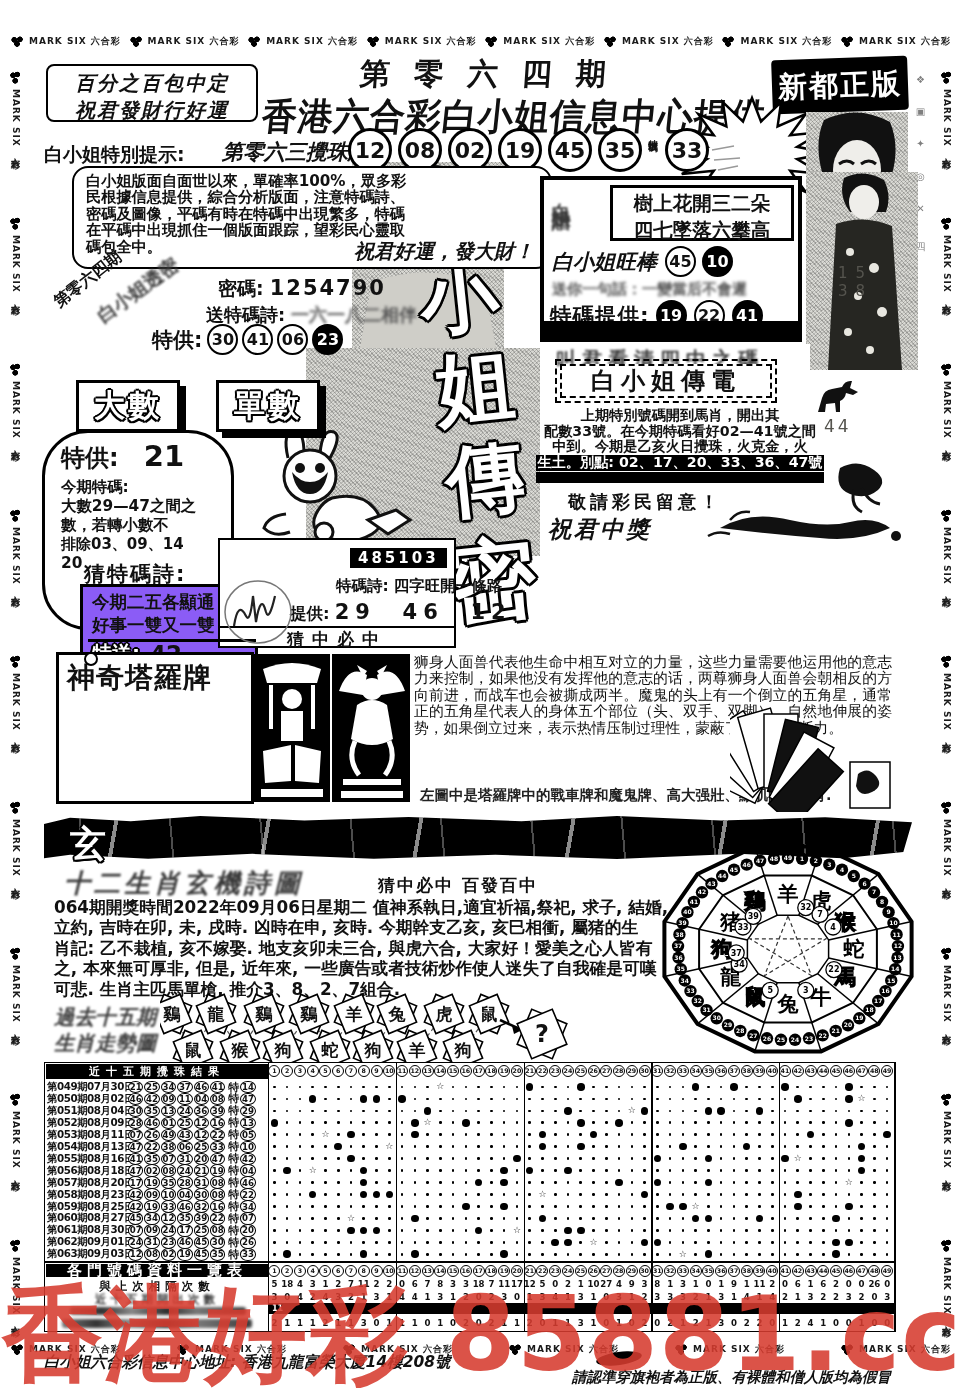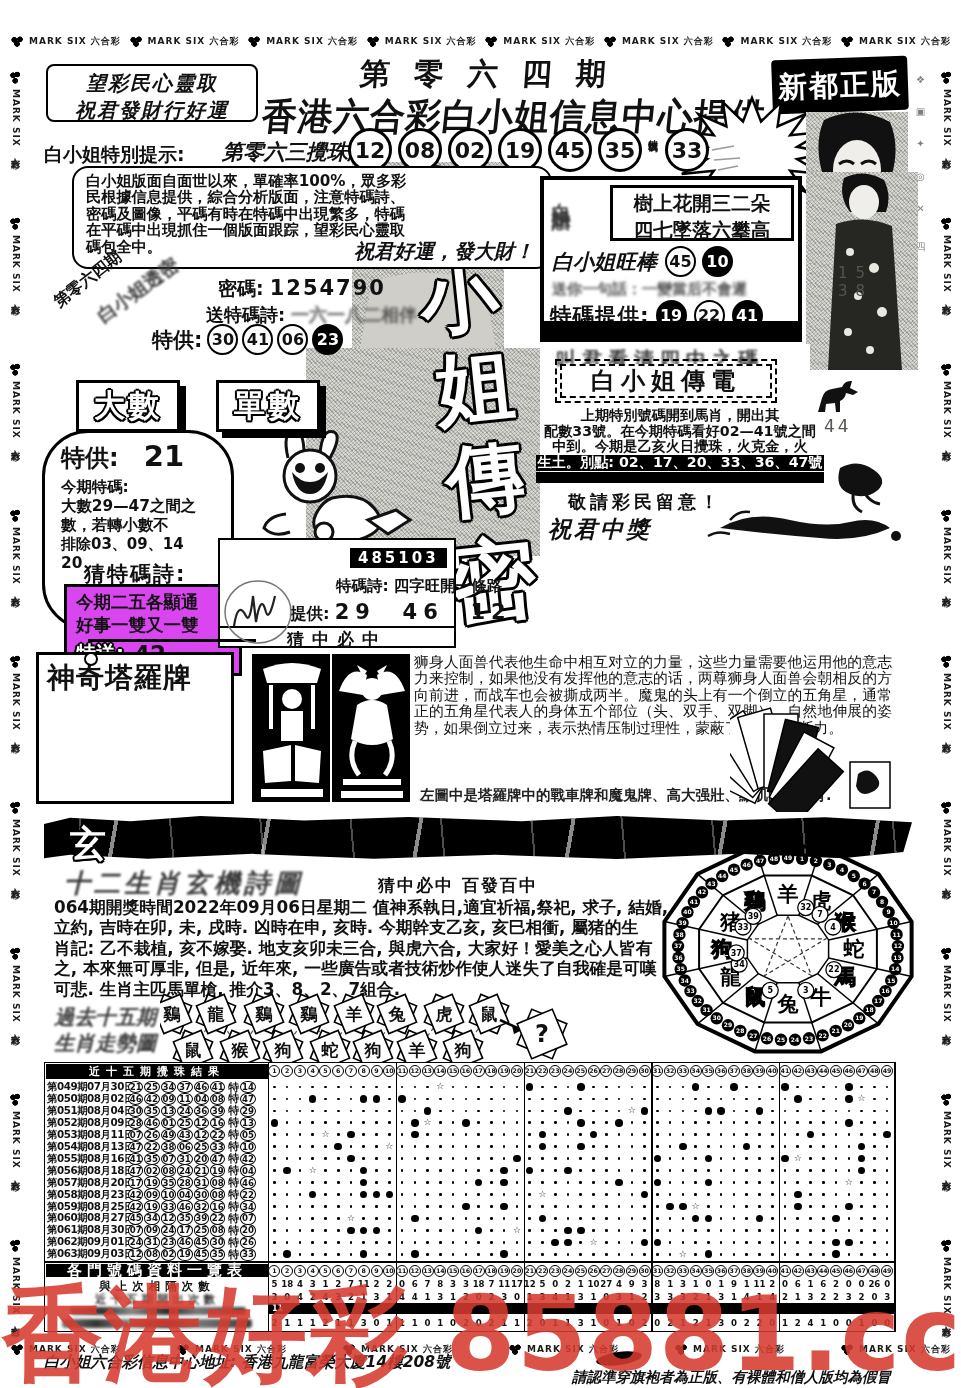--- a/index.html
+++ b/index.html
@@ -198,21 +198,21 @@
         <span>MARK SIX 六合彩</span>
       </span>
       <span class="logo-unit">
         <span class="balls-icon"></span>
         <span>MARK SIX 六合彩</span>
       </span>
     </div>
   <div class="abs" style="left:903px;top:74px;width:24px;height:1250px;writing-mode:vertical-rl;font-size:10px;color:#555;opacity:.75;letter-spacing:9px;">❖ ▣ ✦ ◎ ✕ 四</div>
 
   <div class="abs c" style="left:46px;top:64px;width:212px;height:58px;border:2.5px solid #000;border-radius:8px;padding-top:4px;box-sizing:border-box;">
-    <div class="b it" style="font-size:20px;letter-spacing:2px;">望彩民心靈取</div>
+    <div class="b it" style="font-size:20px;letter-spacing:2px;">百分之百包中定</div>
     <div class="b it" style="font-size:20px;letter-spacing:2px;">祝君發財行好運</div>
   </div>
   <div class="abs b c nowrap" style="left:280px;top:54px;width:430px;font-size:30px;letter-spacing:24px;transform:skewX(-4deg);">第零六四期</div>
   <div class="abs b nowrap" style="left:262px;top:93px;font-size:35px;letter-spacing:1px;transform:skewX(-6deg) scaleY(1.05);">香港六合彩白小姐信息中心提供</div>
   <div class="abs c" style="left:772px;top:58px;width:136px;height:54px;background:#000;color:#fff;font-weight:bold;font-size:29px;line-height:54px;letter-spacing:2px;border-radius:4px;transform:rotate(-2deg);">新都正版</div>
 
   <div class="abs b nowrap" style="left:44px;top:142px;font-size:19px;">白小姐特別提示:</div>
   <div class="abs b it nowrap" style="left:222px;top:138px;font-size:21px;">第零六三攪珠結果</div>
   <svg class="abs" style="left:672px;top:94px;z-index:1;" width="160" height="118" viewBox="0 0 160 118">
     <polygon id="starburst" fill="#fff" stroke="#000" stroke-width="2.5" points="156.0,59.0 125.1,65.2 150.2,80.0 118.2,76.8 133.7,97.9 105.6,85.6 109.1,109.8 89.0,90.4 80.0,114.0 71.0,90.4 50.9,109.8 54.4,85.6 26.3,97.9 41.8,76.8 9.8,80.0 34.9,65.2 4.0,59.0 34.9,52.8 9.8,38.0 41.8,41.2 26.3,20.1 54.4,32.4 50.9,8.2 71.0,27.6 80.0,4.0 89.0,27.6 109.1,8.2 105.6,32.4 133.7,20.1 118.2,41.2 150.2,38.0 125.1,52.8"></polygon>
@@ -383,21 +383,21 @@
     <circle cx="72" cy="40" r="5" fill="#111"></circle>
       <circle cx="92" cy="40" r="5" fill="#111"></circle>
     <path d="M104,70 q28,-6 42,10 q14,16 -2,26 q-20,12 -44,4 q-20,-8 -12,-24 q6,-12 16,-16z" fill="#fff" stroke="#111" stroke-width="3"></path>
     <path d="M58,86 q-18,2 -22,14 q10,10 26,4" fill="#fff" stroke="#111" stroke-width="3"></path>
     <circle cx="96" cy="104" r="9" fill="#fff" stroke="#111" stroke-width="3"></circle>
     <path d="M140,92 l28,-10 l14,10 l-22,14 z" fill="#fff" stroke="#111" stroke-width="3"></path>
   </svg>
   <div class="abs b" style="left:214px;top:498px;font-size:15px;z-index:2;">兔</div>
 
   <div class="abs b nowrap dst" style="left:84px;top:560px;font-size:21px;letter-spacing:2px;z-index:3;">猜特碼詩:</div>
-  <div class="abs" style="left:64px;top:584px;width:178px;height:92px;border:3px solid #000;box-sizing:border-box;background:#d946ef;z-index:3;padding:4px 0 0 9px;">
+  <div class="abs" style="left:80px;top:584px;width:178px;height:92px;border:3px solid #000;box-sizing:border-box;background:#8b5cf6;z-index:3;padding:4px 0 0 9px;">
     <div class="b nowrap" style="font-size:17.5px;line-height:23px;">今期二五各顯通</div>
     <div class="b nowrap" style="font-size:17.5px;line-height:23px;">好事一雙又一雙</div>
     <div style="margin-top:3px;display:flex;align-items:center;gap:10px;">
       <span class="ot b dst" style="font-size:20px;">特送:</span>
       <span class="b" style="font-size:23px;">42</span>
     </div>
   </div>
   <div class="abs" style="left:88px;top:639px;width:168px;height:2.5px;background:#000;z-index:4;"></div>
 
   <div class="abs" style="left:218px;top:538px;width:238px;height:110px;border:2px solid #000;box-sizing:border-box;background:#fff;z-index:3;">
@@ -413,21 +413,21 @@
     <div class="abs" style="left:0;top:86px;width:100%;height:1.8px;background:#000;"></div>
     <div class="abs c" style="left:0;top:88px;width:100%;">
       <span class="b dst" style="font-size:17px;letter-spacing:8px;">猜中必中</span>
     </div>
   </div>
   <svg class="abs" style="left:222px;top:578px;z-index:4;" width="72" height="68" viewBox="0 0 72 68">
     <ellipse cx="36" cy="34" rx="33" ry="31" fill="none" stroke="#777" stroke-width="1.5"></ellipse>
     <path d="M12,48 q4,-26 12,-10 q4,8 7,-20 l3,26 q5,-30 10,-10 q3,10 9,-16" stroke="#222" stroke-width="2.2" fill="none"></path>
   </svg>
 
-  <div class="abs" style="left:36px;top:652px;width:198px;height:152px;border:3.5px solid #000;box-sizing:border-box;background:#fff;z-index:3;padding:4px 0 0 8px;">
+  <div class="abs" style="left:56px;top:652px;width:198px;height:152px;border:3.5px solid #000;box-sizing:border-box;background:#fff;z-index:3;padding:4px 0 0 8px;">
     <span class="b dst" style="font-size:28px;letter-spacing:1px;">神奇塔羅牌</span>
   </div>
   <div class="abs tarot-card" style="left:252px;top:654px;width:78px;height:148px;z-index:3;">
     <svg width="78" height="148" viewBox="0 0 78 148">
       <path d="M10,14 Q39,2 68,14 L64,28 L14,28 Z" fill="#fff"></path>
       <rect x="16" y="30" width="4" height="44" fill="#fff"></rect>
         <rect x="58" y="30" width="4" height="44" fill="#fff"></rect>
       <circle cx="39" cy="44" r="10" fill="#fff"></circle>
       <rect x="28" y="56" width="22" height="30" fill="#fff"></rect>
       <path d="M10,96 L38,90 L38,126 L12,128 Z M68,96 L42,90 L42,126 L66,128 Z" fill="#fff"></path>

